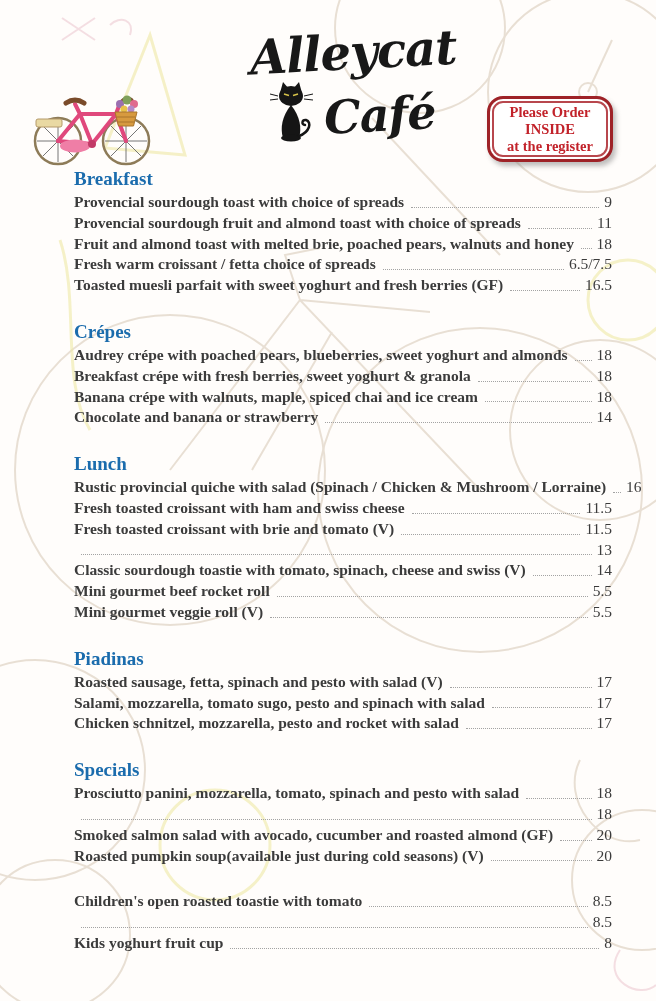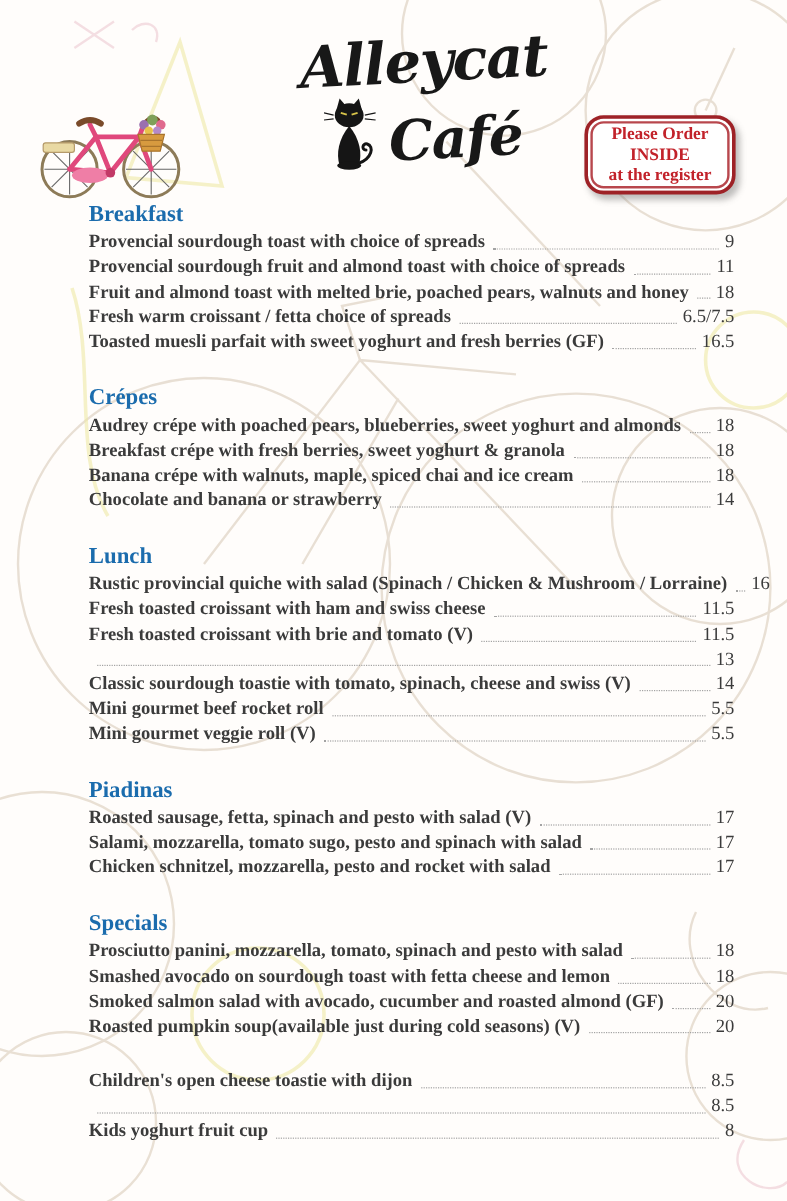--- a/index.html
+++ b/index.html
@@ -291,21 +291,20 @@
   <div class="section">
     <div class="section-title">Specials</div>
     <div>
   <div class="item-row">
     <span class="item-name">Prosciutto panini, mozzarella, tomato, spinach and pesto with salad</span>
     <span class="leader"></span>
     <span class="item-price">18</span>
   </div>
 
   <div class="item-row">
-    <span class="item-name">Smashed avocado on sourdough toast with fetta cheese and lemon</span>
     <span class="leader"></span>
     <span class="item-price">18</span>
   </div>
 
   <div class="item-row">
     <span class="item-name">Smoked salmon salad with avocado, cucumber and roasted almond (GF)</span>
     <span class="leader"></span>
     <span class="item-price">20</span>
   </div>
 
@@ -313,21 +312,21 @@
     <span class="item-name">Roasted pumpkin soup(available just during cold seasons) (V)</span>
     <span class="leader"></span>
     <span class="item-price">20</span>
   </div>
 </div>
   </div>
 
   <div class="section">
     <div>
   <div class="item-row">
-    <span class="item-name">Children's open cheese toastie with dijon</span>
+    <span class="item-name">Children's open roasted toastie with tomato</span>
     <span class="leader"></span>
     <span class="item-price">8.5</span>
   </div>
 
   <div class="item-row">
     <span class="leader"></span>
     <span class="item-price">8.5</span>
   </div>
 
   <div class="item-row">

